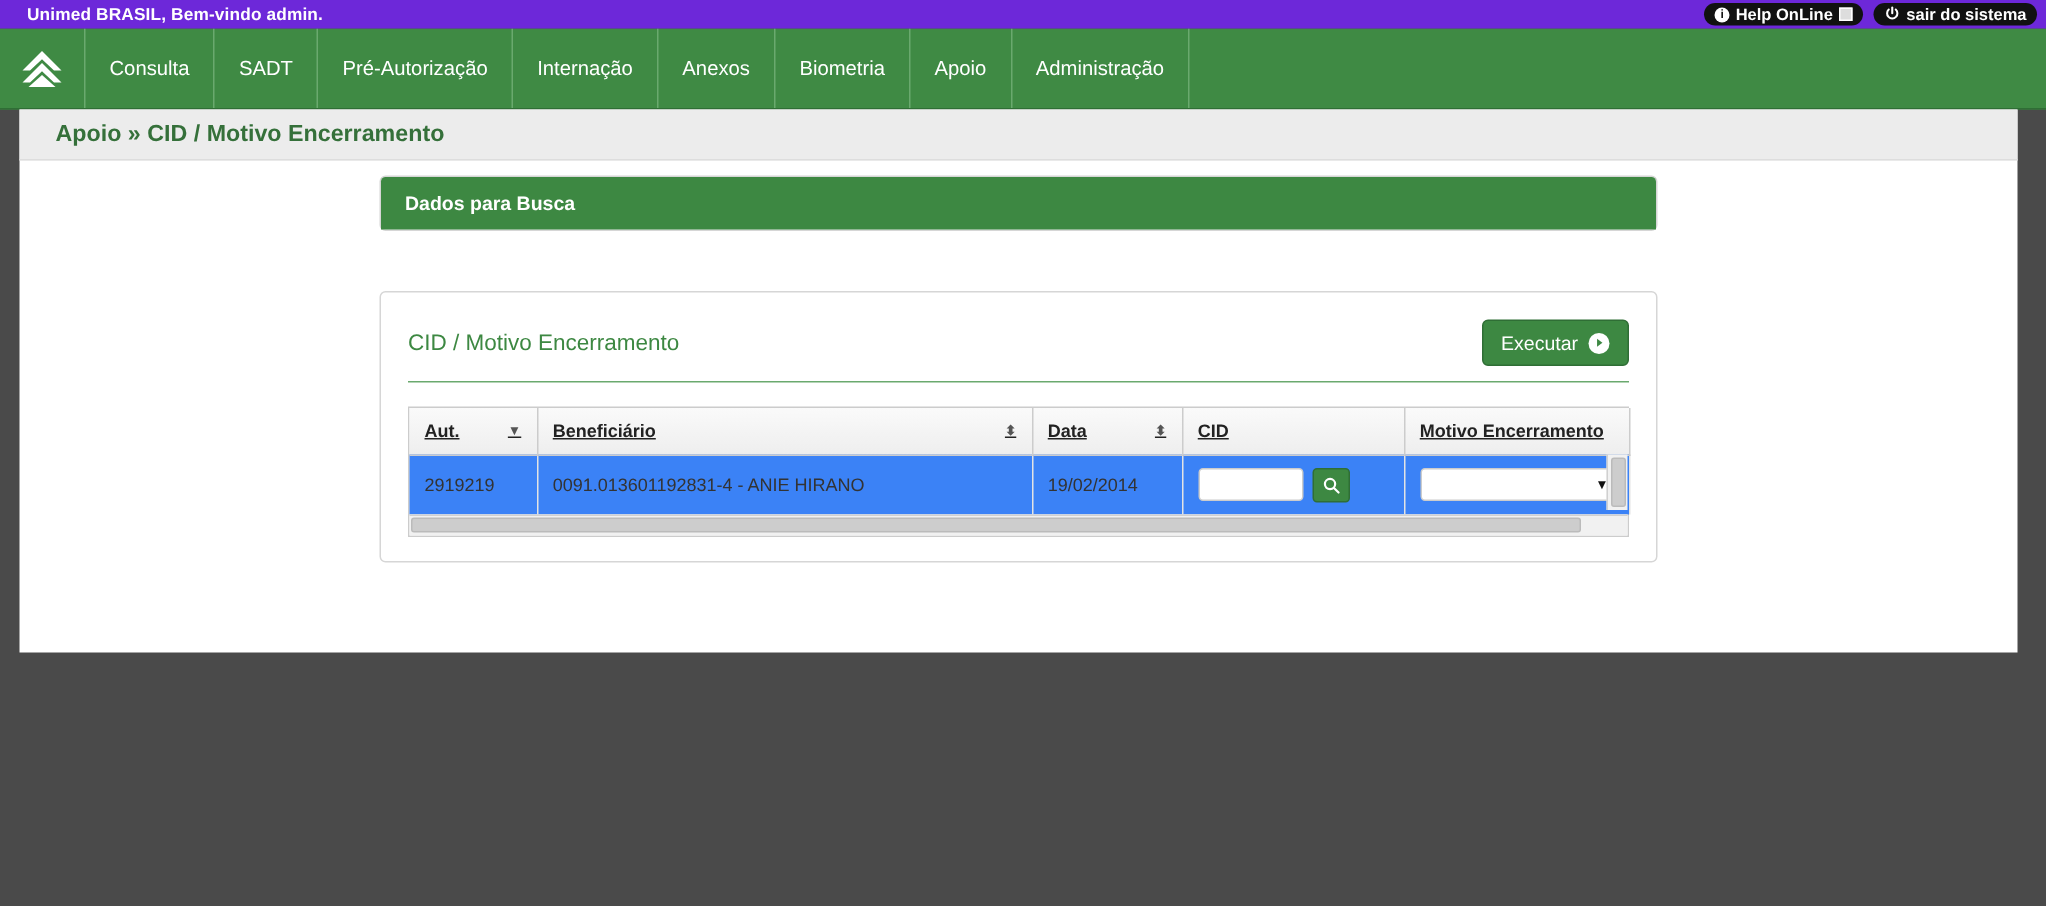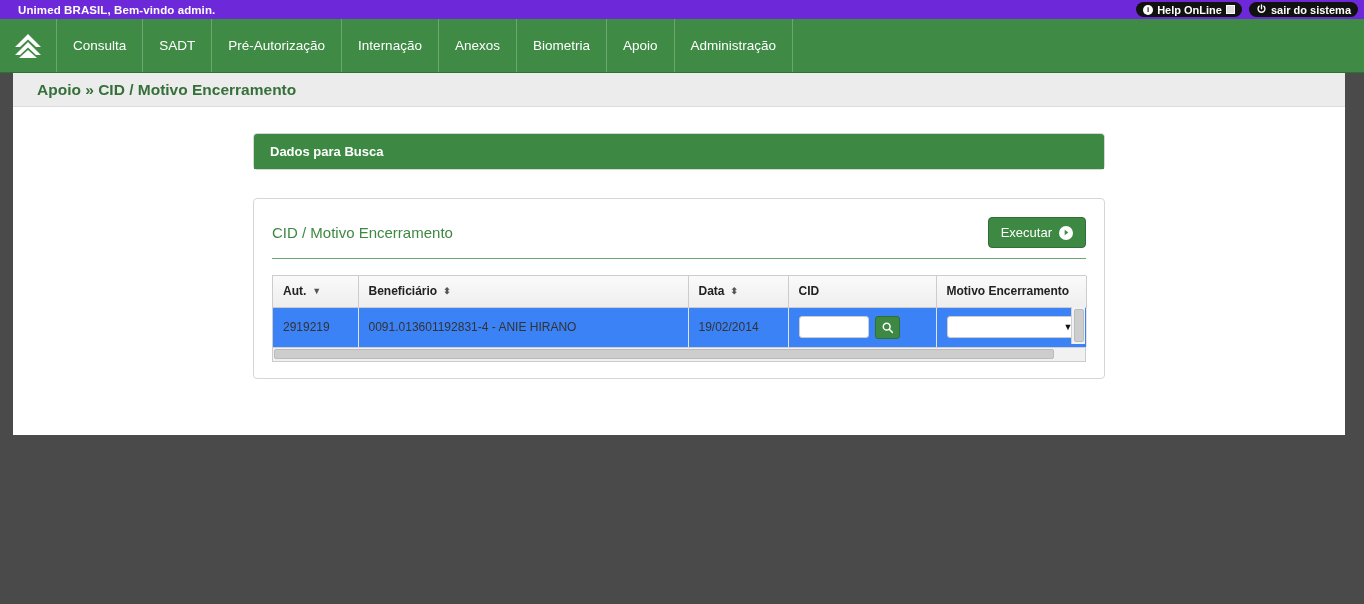--- a/index.html
+++ b/index.html
@@ -97,21 +97,21 @@
     display: flex;
     align-items: center;
     padding-left: 24px;
     border-bottom: 1px solid #dddddd;
   }
   .breadcrumb {
     color: #35703a;
     font-size: 15.5px;
     font-weight: bold;
   }
-  .content { padding-top: 26px; }
+  .content { padding-top: 10px; }
 
   
   .panel {
     width: 852px;
     margin: 0 auto;
     border: 1px solid #d6d6d6;
     border-radius: 4px;
     background: #f7f7f7;
   }
   .panel-head {
@@ -160,21 +160,21 @@
   .arrow-circle {
     width: 14px; height: 14px; border-radius: 50%;
     background: #ffffff;
     display: flex; align-items: center; justify-content: center;
   }
   .center { text-align: center; margin-top: 16px; }
 
   
   .panel-plain {
     width: 852px;
-    margin: 28px auto 0 auto;
+    margin: 40px auto 0 auto;
     border: 1px solid #d6d6d6;
     border-radius: 4px;
     background: #ffffff;
     padding: 18px 18px 16px 18px;
   }
   .results-head {
     display: flex;
     align-items: center;
     justify-content: space-between;
     border-bottom: 1px solid #6aa96e;
@@ -199,21 +199,21 @@
     border-bottom: 1px solid #cccccc;
     font-size: 12px;
     font-weight: bold;
     color: #222222;
     text-align: left;
     padding: 8px 10px;
     height: 31px;
     white-space: nowrap;
   }
   table.grid th .th-inner {
-    display: flex; align-items: center; gap: 6px;
+    display: flex; align-items: center; justify-content: space-between; gap: 6px; text-decoration: underline;
   }
   table.grid td {
     border-right: 1px solid #e3e3e3;
     font-size: 12px;
     color: #333333;
     padding: 8px 10px;
     height: 36px;
     vertical-align: middle;
     background: #3b82f6;
   }

